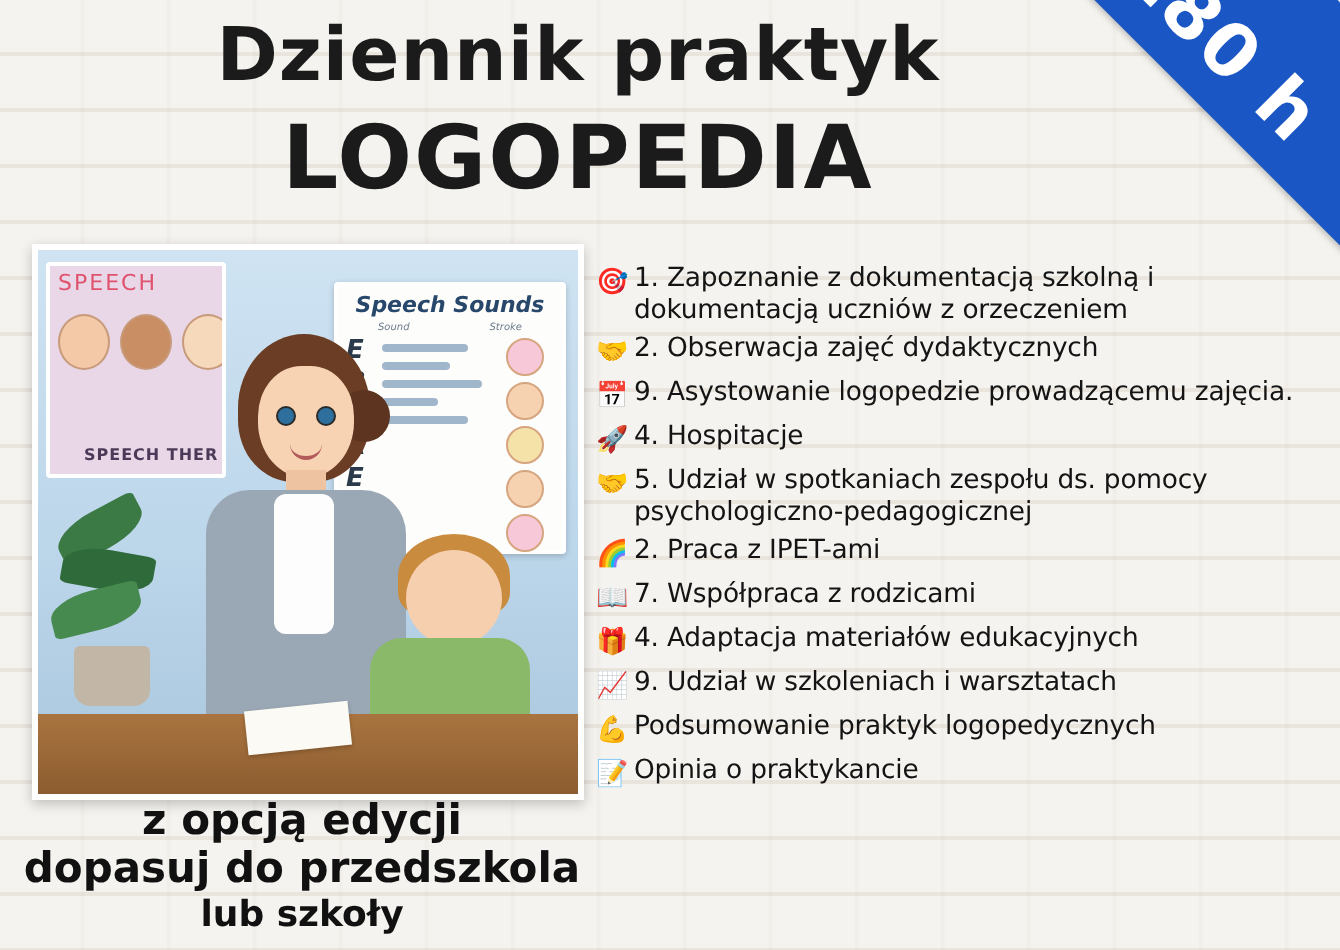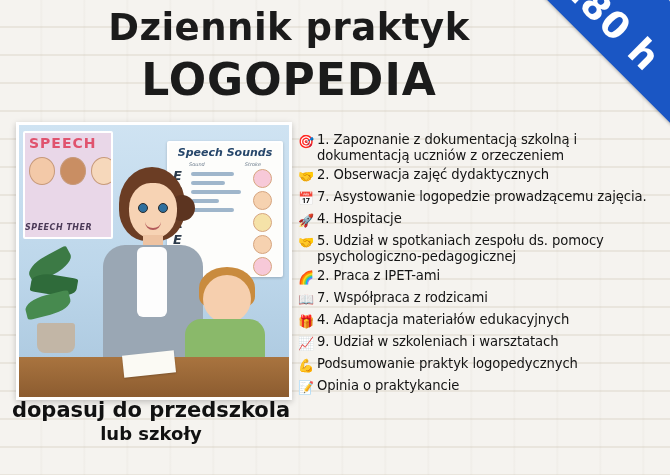--- a/index.html
+++ b/index.html
@@ -131,22 +131,22 @@
     left: 4px;
     top: 6px;
     width: 86px;
     height: 104px;
     background: #e9d7e8;
     border: 2px solid #ffffff;
     border-radius: 2px;
     overflow: hidden;
   }
   .ph-poster-left .pl-title {
-    font-size: 14px;
-    font-weight: bold;
+    font-size: 11px;
+    font-weight: normal;
     color: #e0536e;
     padding: 2px 0 0 4px;
     letter-spacing: 1px;
   }
   .ph-poster-left .pl-row {
     position: absolute;
     top: 24px;
     left: 4px;
     display: flex;
     gap: 5px;
@@ -156,26 +156,25 @@
     height: 26px;
     border-radius: 50%;
     background: #f3c9a8;
     border: 1px solid #c79a7a;
   }
   .pl-face.b { background: #c98e63; }
   .pl-face.c { background: #f6d8bb; }
   .ph-poster-left .pl-sub {
     position: absolute;
     bottom: 5px;
-    left: 0;
+    left: 17px;
     font-size: 8px;
     font-weight: bold;
     color: #4b3a57;
     letter-spacing: 0.5px;
-    font-style: italic;
   }
   
   .ph-chart {
     position: absolute;
     right: 6px;
     top: 16px;
     width: 112px;
     height: 132px;
     background: #fdfdfb;
     border: 2px solid #ffffff;
@@ -540,36 +539,37 @@
         <div class="c-head"></div>
         <div class="c-body"></div>
       </div>
 
       <div class="ph-desk"></div>
       <div class="ph-paper"></div>
     </div>
   </div>
 
   <div class="caption">
+    <div class="cap1">z opcją edycji</div>
     <div class="cap2">dopasuj do przedszkola</div>
     <div class="cap3">lub szkoły</div>
   </div>
 
   <div class="tasks">
     <div class="task">
       <span class="task-emoji">🎯</span>
       <span class="task-text">1. Zapoznanie z dokumentacją szkolną i dokumentacją uczniów z orzeczeniem</span>
     </div>
     <div class="task">
       <span class="task-emoji">🤝</span>
       <span class="task-text">2. Obserwacja zajęć dydaktycznych</span>
     </div>
     <div class="task">
       <span class="task-emoji">📅</span>
-      <span class="task-text">7. Asystowanie logopedzie prowadzącemu zajęcia.</span>
+      <span class="task-text">9. Asystowanie logopedzie prowadzącemu zajęcia.</span>
     </div>
     <div class="task">
       <span class="task-emoji">🚀</span>
       <span class="task-text">4. Hospitacje</span>
     </div>
     <div class="task">
       <span class="task-emoji">🤝</span>
       <span class="task-text">5. Udział w spotkaniach zespołu ds. pomocy psychologiczno-pedagogicznej</span>
     </div>
     <div class="task">

